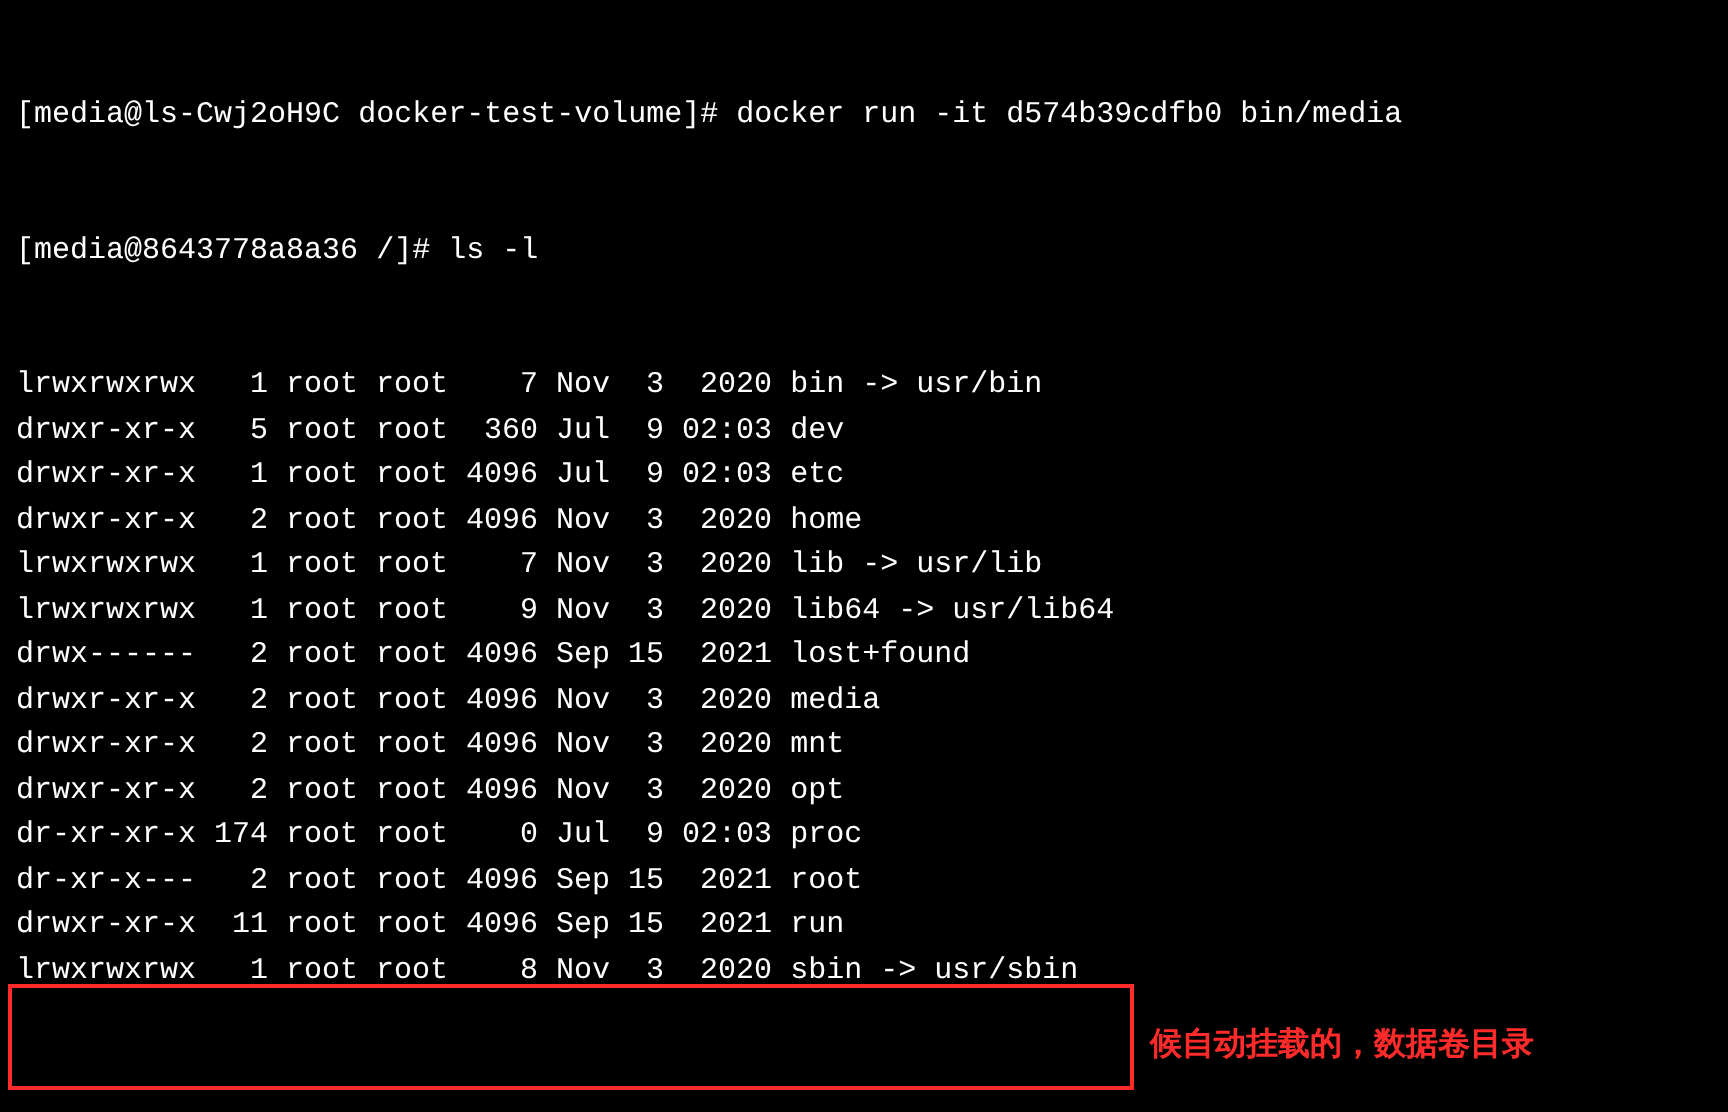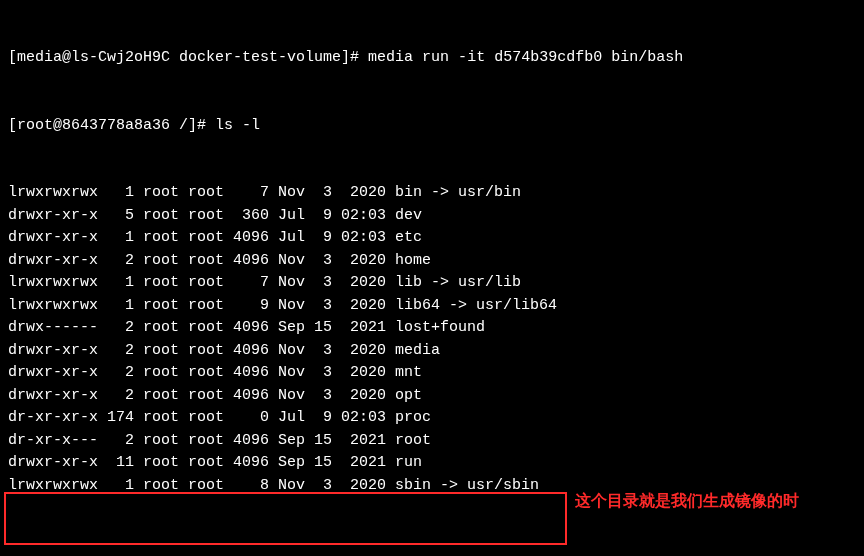--- a/index.html
+++ b/index.html
@@ -34,23 +34,24 @@
     font-size: 16px;
     font-weight: bold;
     line-height: 1.35;
     white-space: nowrap;
   }
 </style>
 </head>
 <body>
 
 <div class="terminal">
-  <span class="row"><span>[</span><span>media@ls-Cwj2oH9C</span><span> </span><span>docker-test-volume</span><span>]# </span><span>media run -it d574b39cdfb0 bin/bash</span></span>
-  <span class="row"><span>[</span><span>root@8643778a8a36</span><span> </span><span>/</span><span>]# </span><span>ls -l</span></span>
+  <span class="row"><span>[</span><span>media@ls-Cwj2oH9C</span><span> </span><span>docker-test-volume</span><span>]# </span><span>docker run -it d574b39cdfb0 bin/media</span></span>
+  <span class="row"><span>[</span><span>media@8643778a8a36</span><span> </span><span>/</span><span>]# </span><span>ls -l</span></span>
   <div id="ls-rows"><span class="row">lrwxrwxrwx   1 root root    7 Nov  3  2020 bin -&gt; usr/bin</span><span class="row">drwxr-xr-x   5 root root  360 Jul  9 02:03 dev</span><span class="row">drwxr-xr-x   1 root root 4096 Jul  9 02:03 etc</span><span class="row">drwxr-xr-x   2 root root 4096 Nov  3  2020 home</span><span class="row">lrwxrwxrwx   1 root root    7 Nov  3  2020 lib -&gt; usr/lib</span><span class="row">lrwxrwxrwx   1 root root    9 Nov  3  2020 lib64 -&gt; usr/lib64</span><span class="row">drwx------   2 root root 4096 Sep 15  2021 lost+found</span><span class="row">drwxr-xr-x   2 root root 4096 Nov  3  2020 media</span><span class="row">drwxr-xr-x   2 root root 4096 Nov  3  2020 mnt</span><span class="row">drwxr-xr-x   2 root root 4096 Nov  3  2020 opt</span><span class="row">dr-xr-xr-x 174 root root    0 Jul  9 02:03 proc</span><span class="row">dr-xr-x---   2 root root 4096 Sep 15  2021 root</span><span class="row">drwxr-xr-x  11 root root 4096 Sep 15  2021 run</span><span class="row">lrwxrwxrwx   1 root root    8 Nov  3  2020 sbin -&gt; usr/sbin</span></div>
   
 </div>
 
 <div class="hl-box" style="left:4px; top:492px; width:559px; height:49px;"></div>
 
 <div class="annot" style="left:575px; top:490px;">
-  <span>这个目录就是我们生成镜像的时</span><br>
+  <br>
+  <span>候自动挂载的，数据卷目录</span>
 </div>
 
 </body></html>

